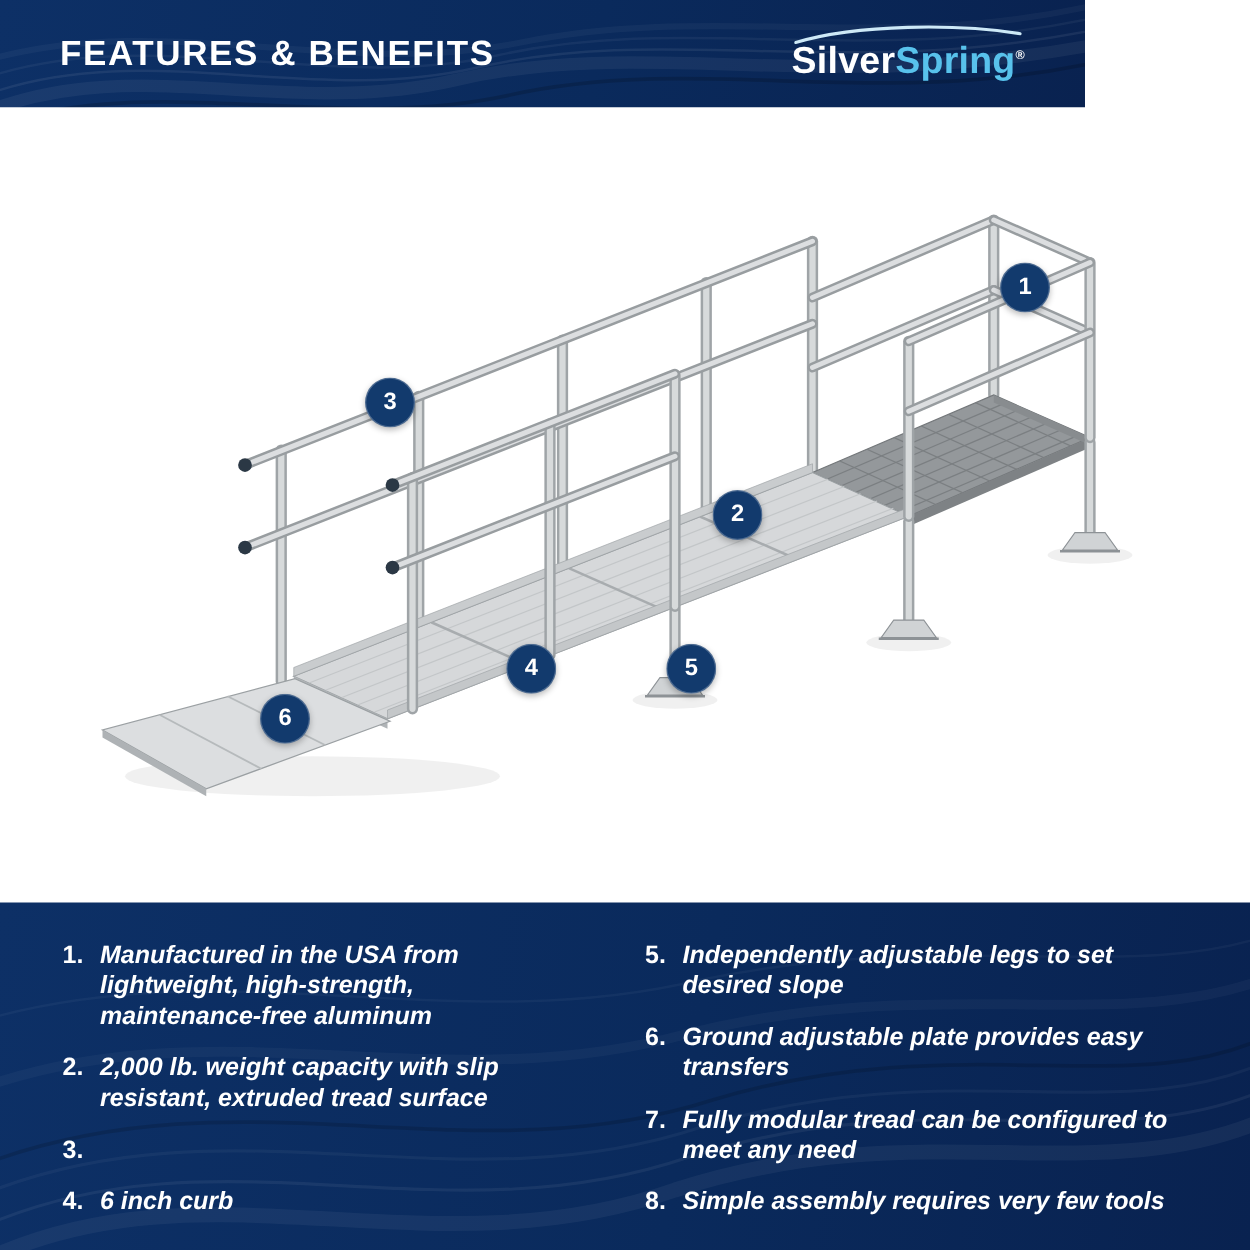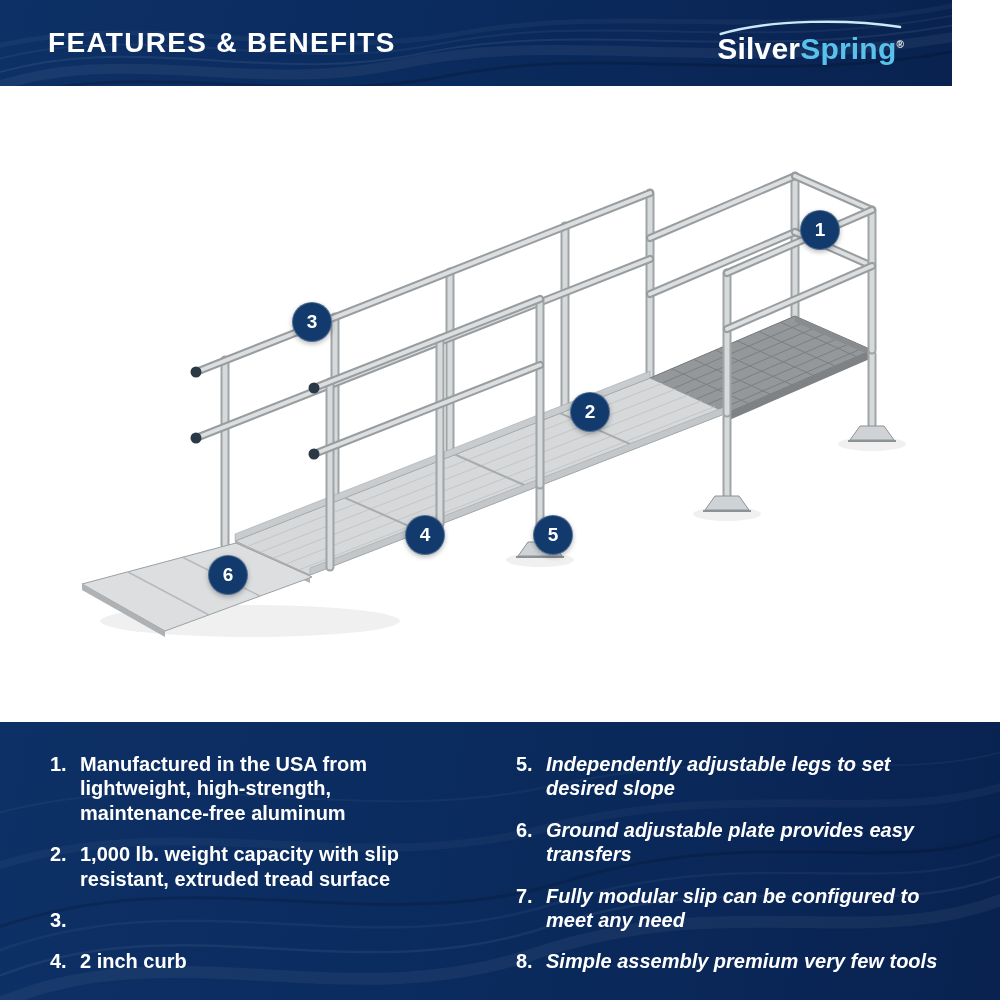--- a/index.html
+++ b/index.html
@@ -1,20 +1,20 @@
 <!DOCTYPE html>
 <html><head>
 <meta charset="utf-8">
 <style>
   html,body{margin:0;padding:0;}
   body{width:1000px;height:1000px;font-family:"Liberation Sans",sans-serif;background:#fff;}
   .page{position:relative;width:1000px;height:1000px;overflow:hidden;}
 
   
-  .header{position:absolute;top:0;left:0;width:952px;height:86px;
+  .header{position:absolute;top:0;left:0;width:868px;height:86px;
           background:linear-gradient(100deg,#0d3066 0%,#0a2a5c 55%,#092250 100%);}
   .waves{position:absolute;inset:0;width:100%;height:100%;pointer-events:none;}
   .header-inner{position:relative;height:100%;display:flex;align-items:center;
                 justify-content:space-between;padding:0 48px;box-sizing:border-box;}
   .title{color:#ffffff;font-size:28px;font-weight:bold;letter-spacing:1.3px;}
   .brand{position:relative;padding-top:12px;}
   .brand-text{font-size:30px;font-weight:bold;color:#ffffff;letter-spacing:.2px;line-height:1;}
   .brand-text .spring{color:#58c2ec;}
   .brand-text sup{font-size:10px;vertical-align:super;color:#ffffff;}
   .swoosh{position:absolute;top:-4px;left:0;width:100%;height:18px;}
@@ -30,21 +30,21 @@
   
   .footer{position:absolute;top:722px;left:0;width:1000px;height:278px;
           background:linear-gradient(100deg,#0d3066 0%,#0a2a5c 55%,#092250 100%);}
   .footer-inner{position:relative;display:flex;padding:30px 36px 0 50px;box-sizing:border-box;gap:36px;}
   .col{display:flex;flex-direction:column;}
   .col-left{width:430px;}
   .col-right{width:448px;}
   .feat{display:flex;margin-bottom:17px;color:#ffffff;font-weight:bold;
         font-size:20px;line-height:1.22;}
   .feat .num{flex:0 0 30px;}
-  .col-left .feat .txt{max-width:360px;}
+  .col-left .feat .txt{max-width:360px;font-style:italic;}
   .col-right .feat .txt{max-width:392px;font-style:italic;}
 
   
   .postU{stroke:#9fa4a7;stroke-width:9;stroke-linecap:round;}
   .postO{stroke:#d7dadb;stroke-width:5;stroke-linecap:round;}
   .railU{stroke:#989da0;stroke-width:8;stroke-linecap:round;}
   .railO{stroke:#dcdee0;stroke-width:4;stroke-linecap:round;}
   .cap{fill:#2b3845;}
   .mesh{stroke:#7b7f82;stroke-width:1;}
   .tread{stroke:#c3c6c8;stroke-width:1;}
@@ -226,44 +226,44 @@
       <path d="M-20,96 C180,36 360,110 560,62 C760,20 910,66 1020,24" stroke="rgba(255,255,255,0.04)" stroke-width="2" fill="none"></path>
     </svg>
     <div class="footer-inner">
       <div class="col col-left">
         <div class="feat">
           <span class="num">1.</span>
           <span class="txt">Manufactured in the USA from lightweight, high-strength, maintenance-free aluminum</span>
         </div>
         <div class="feat">
           <span class="num">2.</span>
-          <span class="txt">1,000 lb. weight capacity with slip resistant, extruded tread surface</span>
+          <span class="txt">2,000 lb. weight capacity with slip resistant, extruded tread surface</span>
         </div>
         <div class="feat">
           <span class="num">3.</span>
         </div>
         <div class="feat">
           <span class="num">4.</span>
-          <span class="txt">2 inch curb</span>
+          <span class="txt">6 inch curb</span>
         </div>
       </div>
       <div class="col col-right">
         <div class="feat">
           <span class="num">5.</span>
           <span class="txt">Independently adjustable legs to set desired slope</span>
         </div>
         <div class="feat">
           <span class="num">6.</span>
           <span class="txt">Ground adjustable plate provides easy transfers</span>
         </div>
         <div class="feat">
           <span class="num">7.</span>
-          <span class="txt">Fully modular slip can be configured to meet any need</span>
+          <span class="txt">Fully modular tread can be configured to meet any need</span>
         </div>
         <div class="feat">
           <span class="num">8.</span>
-          <span class="txt">Simple assembly premium very few tools</span>
+          <span class="txt">Simple assembly requires very few tools</span>
         </div>
       </div>
     </div>
   </div>
 
 </div>
 
 </body></html>

